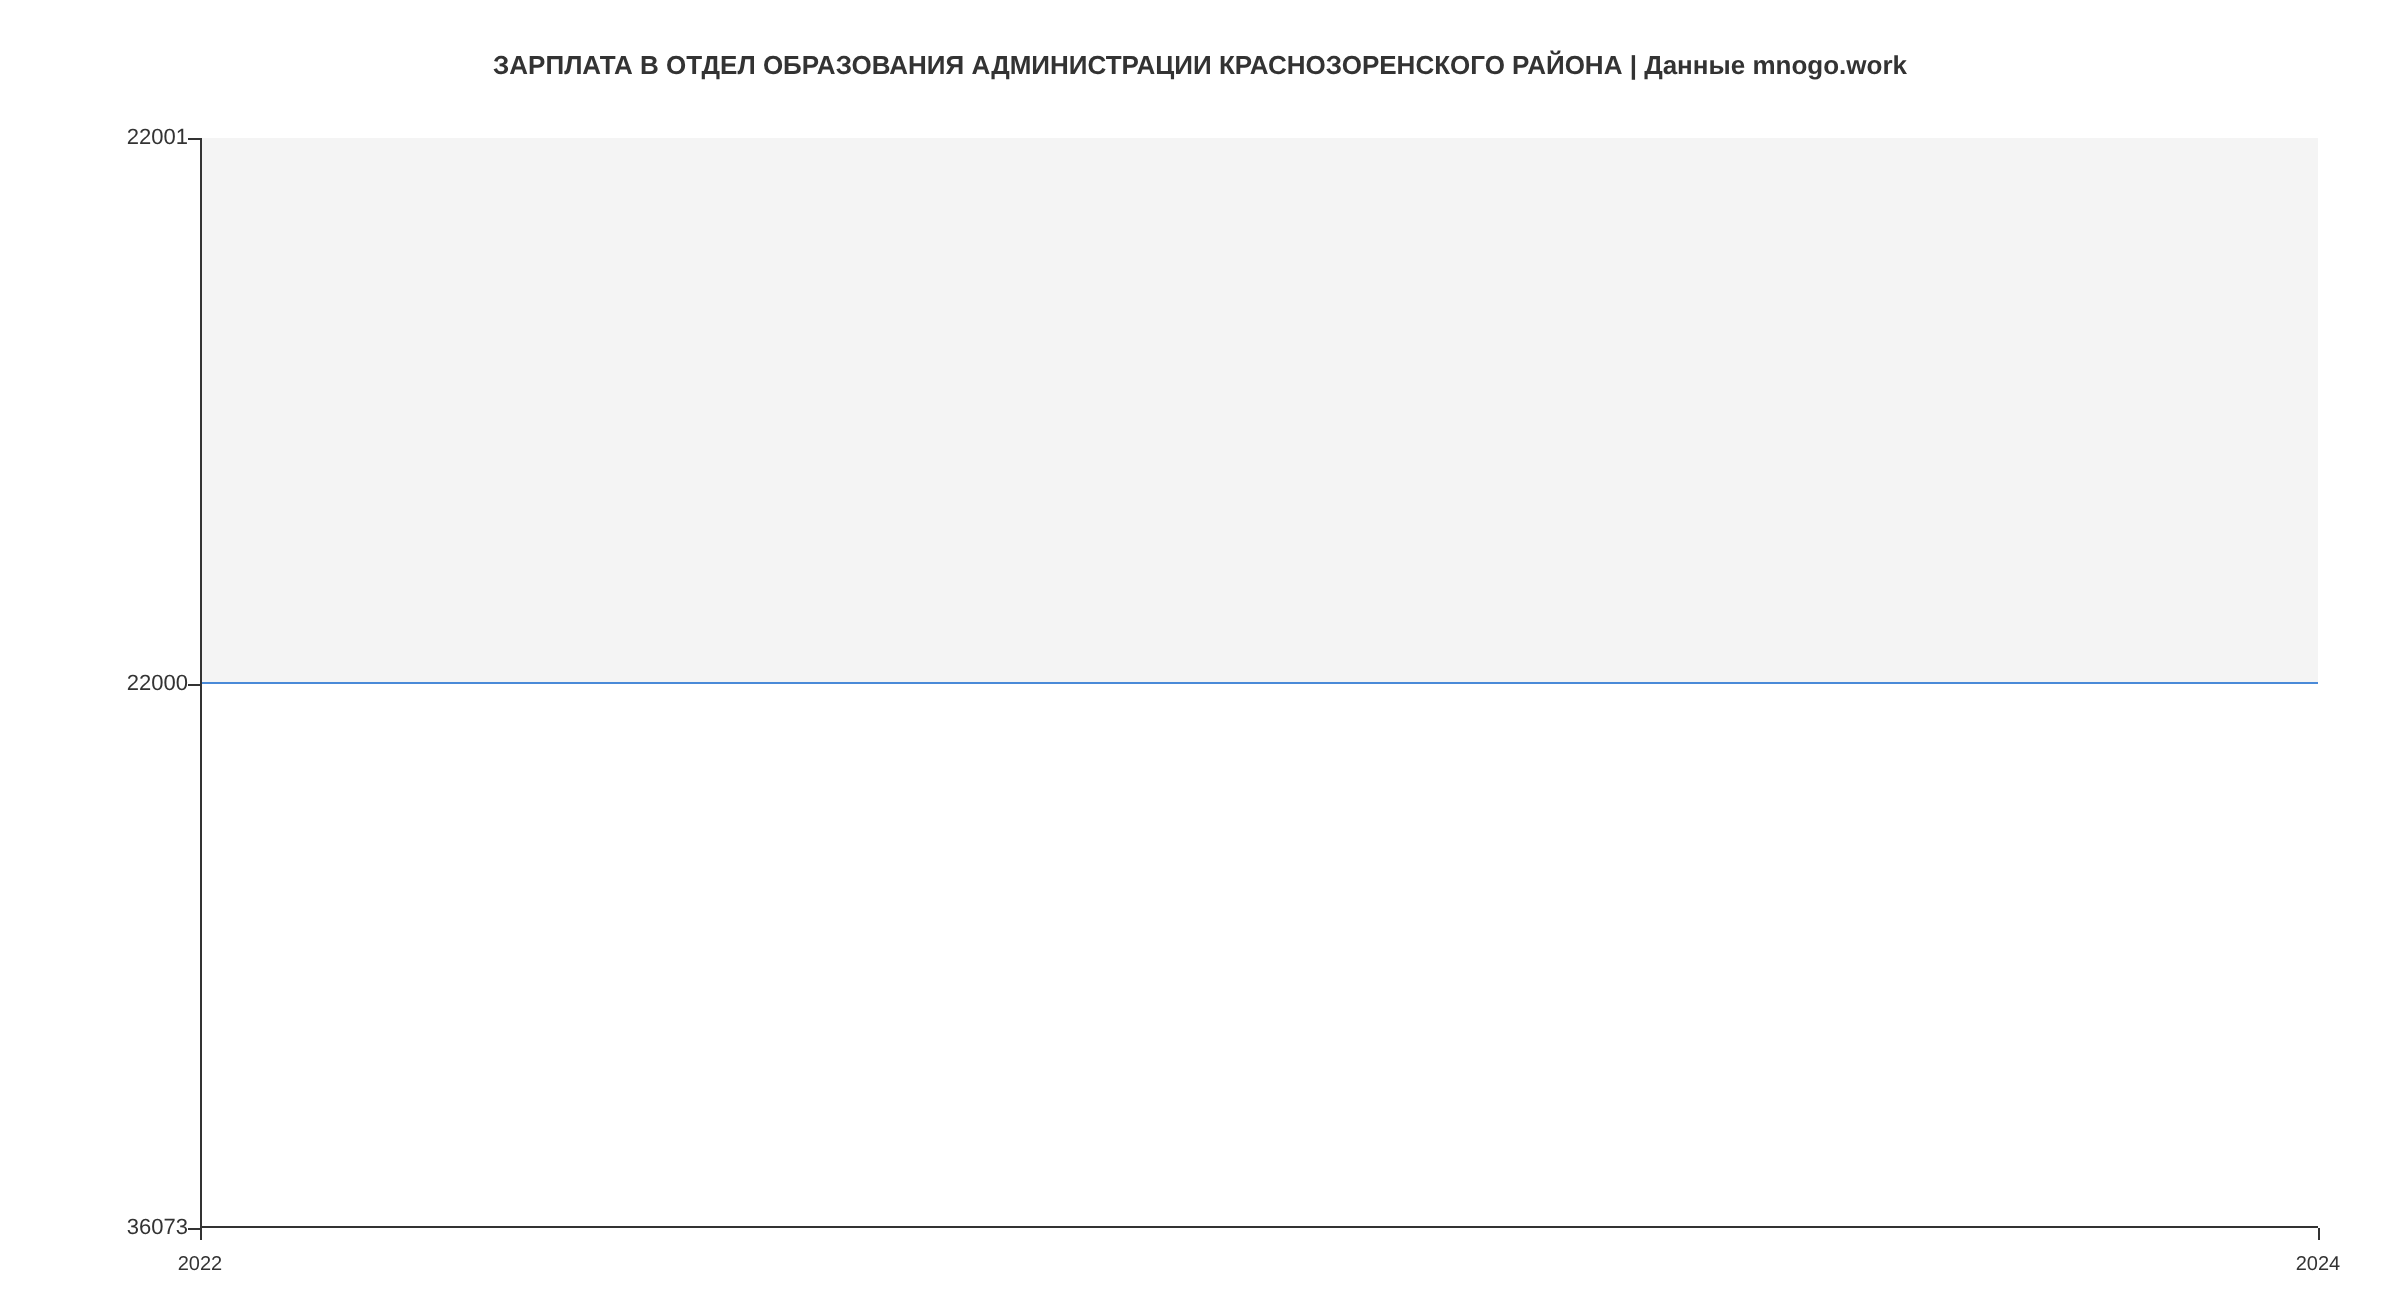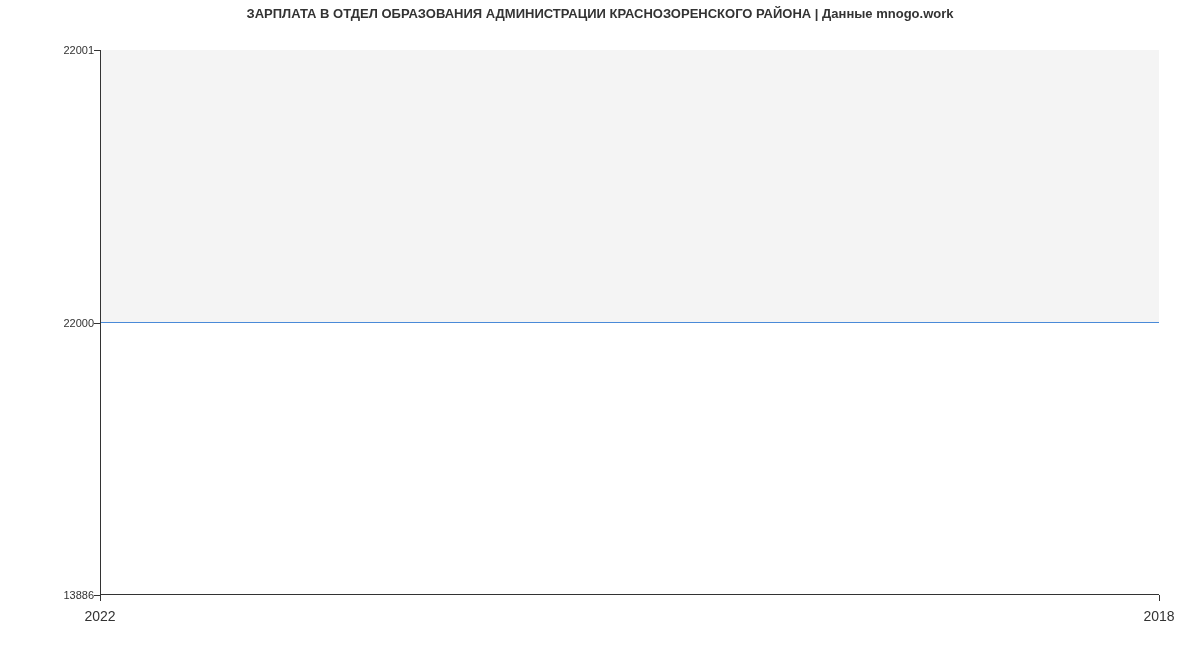--- a/index.html
+++ b/index.html
@@ -8,20 +8,21 @@
     width: 1200px;
     height: 650px;
     background: #ffffff;
     font-family: Verdana, Geneva, sans-serif;
     color: #333;
   }
   .chart-wrap {
     position: relative;
     width: 1200px;
     height: 624px;
+    margin-top: 19px;
   }
   .title {
     position: absolute;
     top: 6px;
     left: 0;
     width: 1200px;
     text-align: center;
     font-size: 13px;
     font-weight: bold;
     color: #333;
@@ -71,21 +72,21 @@
     position: absolute;
     top: 595px;
     width: 0;
     height: 6px;
     border-left: 1px solid #333;
   }
   .x-label {
     position: absolute;
     top: 608px;
     transform: translateX(-50%);
-    font-size: 14px;
+    font-size: 10px;
     color: #333;
     text-align: center;
   }
 </style>
 </head>
 <body>
 
 <div class="chart-wrap">
 
   <div class="title">ЗАРПЛАТА В ОТДЕЛ ОБРАЗОВАНИЯ АДМИНИСТРАЦИИ КРАСНОЗОРЕНСКОГО РАЙОНА | Данные mnogo.work</div>
@@ -94,21 +95,21 @@
     <div class="shaded"></div>
     <div class="data-line"></div>
   </div>
 
   <div class="y-tick" style="top:50px;"></div>
   <div class="y-tick" style="top:322.5px;"></div>
   <div class="y-tick" style="top:595px;"></div>
 
   <div class="y-label" style="top:50px;">22001</div>
   <div class="y-label" style="top:323px;">22000</div>
-  <div class="y-label" style="top:595px;">13886</div>
+  <div class="y-label" style="top:595px;">36073</div>
 
   <div class="x-tick" style="left:100px;"></div>
   <div class="x-tick" style="left:1159px;"></div>
 
   <div class="x-label" style="left:100px;">2022</div>
-  <div class="x-label" style="left:1159px;">2018</div>
+  <div class="x-label" style="left:1159px;">2024</div>
 
 </div>
 
 </body></html>

